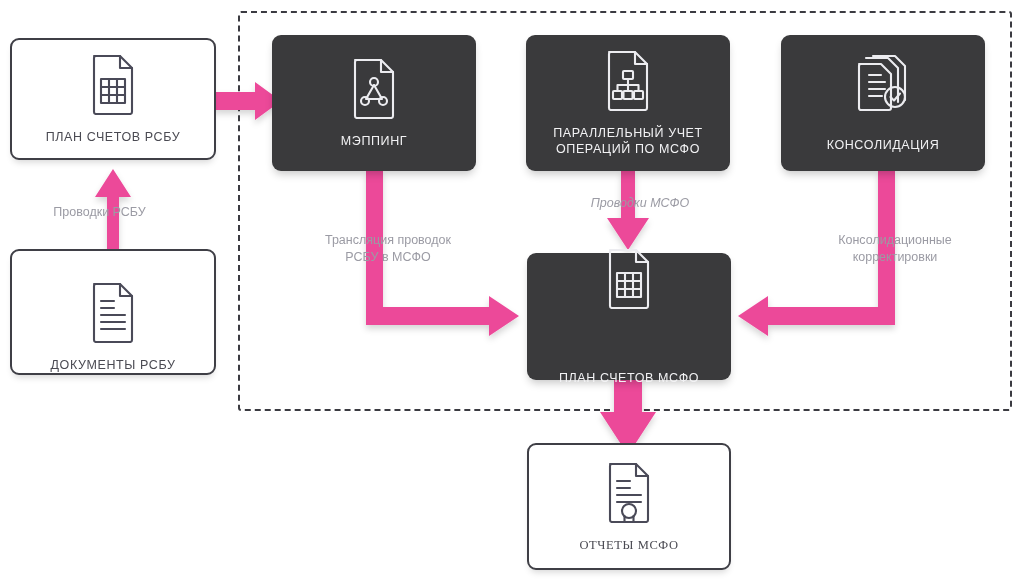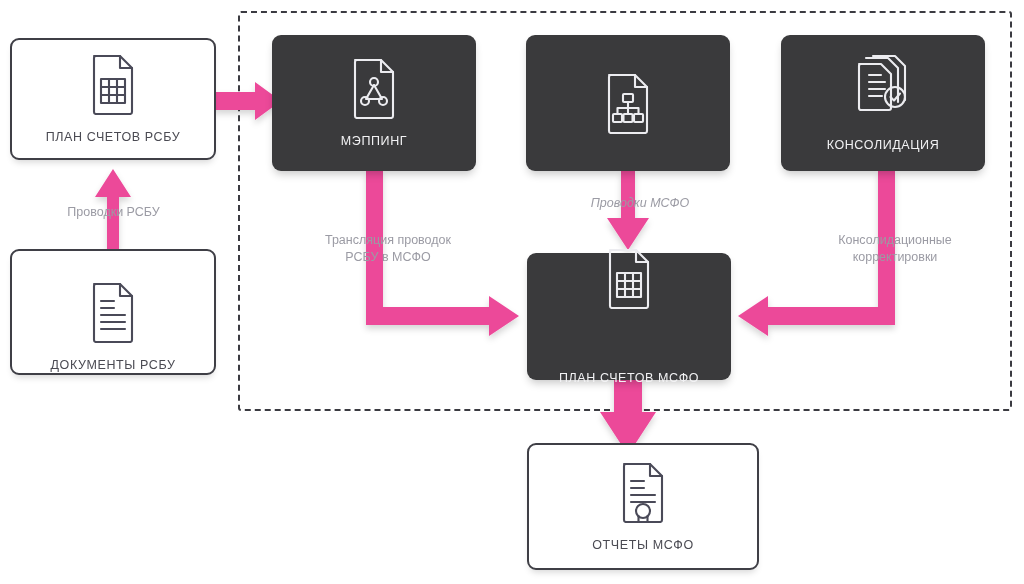--- a/index.html
+++ b/index.html
@@ -146,20 +146,22 @@
       <div class="node dark" style="left: 526px; top: 35px; width: 204px; height: 136px;">
         <span class="node-icon"><svg width="52" height="62" viewBox="0 0 52 62">
             <path fill="none" stroke="#ececf0" stroke-width="2.1" stroke-linecap="round" stroke-linejoin="round" d="M7 3 h26 l12 12 v44 a2 2 0 0 1 -2 2 H9 a2 2 0 0 1 -2 -2 V5 a2 2 0 0 1 2 -2 Z"></path>
             <path fill="none" stroke="#ececf0" stroke-width="2.1" stroke-linecap="round" stroke-linejoin="round" d="M33 3 v12 h12"></path>
             <rect fill="none" stroke="#ececf0" stroke-width="2.1" stroke-linecap="round" stroke-linejoin="round" x="21" y="22" width="10" height="8" rx="1"></rect>
             <rect fill="none" stroke="#ececf0" stroke-width="2.1" stroke-linecap="round" stroke-linejoin="round" x="11" y="42" width="9" height="8" rx="1"></rect>
             <rect fill="none" stroke="#ececf0" stroke-width="2.1" stroke-linecap="round" stroke-linejoin="round" x="21.5" y="42" width="9" height="8" rx="1"></rect>
             <rect fill="none" stroke="#ececf0" stroke-width="2.1" stroke-linecap="round" stroke-linejoin="round" x="32" y="42" width="9" height="8" rx="1"></rect>
             <path fill="none" stroke="#ececf0" stroke-width="2.1" stroke-linecap="round" stroke-linejoin="round" d="M26 30 v6 M15.5 42 v-6 h21 v6 M26 36 v6"></path>
           </svg></span>
+        <div class="node-label">ПАРАЛЛЕЛЬНЫЙ УЧЕТ
+ОПЕРАЦИЙ ПО МСФО</div>
       </div>
       <div class="node dark" style="left: 781px; top: 35px; width: 204px; height: 136px; gap: 8px;">
         <span class="node-icon"><svg width="56" height="62" viewBox="0 0 56 62">
             <path fill="none" stroke="#ececf0" stroke-width="2.1" stroke-linecap="round" stroke-linejoin="round" d="M4 11 h22 l10 10 v34 a2 2 0 0 1 -2 2 H6 a2 2 0 0 1 -2 -2 V13 a2 2 0 0 1 2 -2 Z"></path>
             <path fill="none" stroke="#ececf0" stroke-width="2.1" stroke-linecap="round" stroke-linejoin="round" d="M11 5 h22 l10 10 v34"></path>
             <path fill="none" stroke="#ececf0" stroke-width="2.1" stroke-linecap="round" stroke-linejoin="round" d="M18 3 h22 l10 10 v34"></path>
             <path fill="none" stroke="#ececf0" stroke-width="2.1" stroke-linecap="round" stroke-linejoin="round" d="M14 22 h12 M14 29 h16 M14 36 h16 M14 43 h13"></path>
             <circle fill="none" stroke="#ececf0" stroke-width="2.1" stroke-linecap="round" stroke-linejoin="round" cx="40" cy="44" r="10"></circle>
             <path fill="none" stroke="#ececf0" stroke-width="2.1" stroke-linecap="round" stroke-linejoin="round" d="M35.5 44 L39 47.5 L45 40.5"></path>
           </svg></span>
@@ -167,33 +169,33 @@
       </div>
       <div class="node dark" style="left: 527px; top: 253px; width: 204px; height: 127px; gap: 47px;">
         <span class="node-icon"><svg width="52" height="62" viewBox="0 0 52 62">
             <path fill="none" stroke="#ececf0" stroke-width="2.1" stroke-linecap="round" stroke-linejoin="round" d="M7 3 h26 l12 12 v44 a2 2 0 0 1 -2 2 H9 a2 2 0 0 1 -2 -2 V5 a2 2 0 0 1 2 -2 Z"></path>
             <path fill="none" stroke="#ececf0" stroke-width="2.1" stroke-linecap="round" stroke-linejoin="round" d="M33 3 v12 h12"></path>
             <rect fill="none" stroke="#ececf0" stroke-width="2.1" stroke-linecap="round" stroke-linejoin="round" x="14" y="26" width="24" height="24"></rect>
             <path fill="none" stroke="#ececf0" stroke-width="2.1" stroke-linecap="round" stroke-linejoin="round" d="M14 34 h24 M14 42 h24 M22 26 v24 M30 26 v24"></path>
           </svg></span>
         <div class="node-label">ПЛАН СЧЕТОВ МСФО</div>
       </div>
-      <div class="node light" style="left: 527px; top: 443px; width: 232px; height: 127px;">
+      <div class="node light" style="left: 527px; top: 443px; width: 204px; height: 127px; font-family: Liberation Serif, serif;">
         <span class="node-icon"><svg width="52" height="62" viewBox="0 0 52 62">
             <path fill="none" stroke="#4a4a58" stroke-width="2.1" stroke-linecap="round" stroke-linejoin="round" d="M7 3 h26 l12 12 v44 a2 2 0 0 1 -2 2 H9 a2 2 0 0 1 -2 -2 V5 a2 2 0 0 1 2 -2 Z"></path>
             <path fill="none" stroke="#4a4a58" stroke-width="2.1" stroke-linecap="round" stroke-linejoin="round" d="M33 3 v12 h12"></path>
             <path fill="none" stroke="#4a4a58" stroke-width="2.1" stroke-linecap="round" stroke-linejoin="round" d="M14 20 h13 M14 27 h13 M14 34 h24 M14 41 h24"></path>
             <circle fill="none" stroke="#4a4a58" stroke-width="2.1" stroke-linecap="round" stroke-linejoin="round" cx="26" cy="50" r="7"></circle>
             <path fill="none" stroke="#4a4a58" stroke-width="2.1" stroke-linecap="round" stroke-linejoin="round" d="M21.5 55 L21.5 64 L26 61 L30.5 64 L30.5 55"></path>
           </svg></span>
         <div class="node-label">ОТЧЕТЫ МСФО</div>
       </div>
     </div>
   <div id="edge-label-layer">
-      <div class="edge-label" style="left: 26px; top: 204px; width: 175px;">Проводки РСБУ</div>
+      <div class="edge-label" style="left: 12px; top: 204px; width: 175px;">Проводки РСБУ</div>
       <div class="edge-label" style="left: 288px; top: 232px; width: 200px;">Трансляция проводок
 РСБУ в МСФО</div>
       <div class="edge-label" style="left: 540px; top: 195px; width: 200px; font-style: italic;">Проводки МСФО</div>
       <div class="edge-label" style="left: 795px; top: 232px; width: 200px;">Консолидационные
 корректировки</div>
     </div>
 
 </div>
 
 </body></html>

